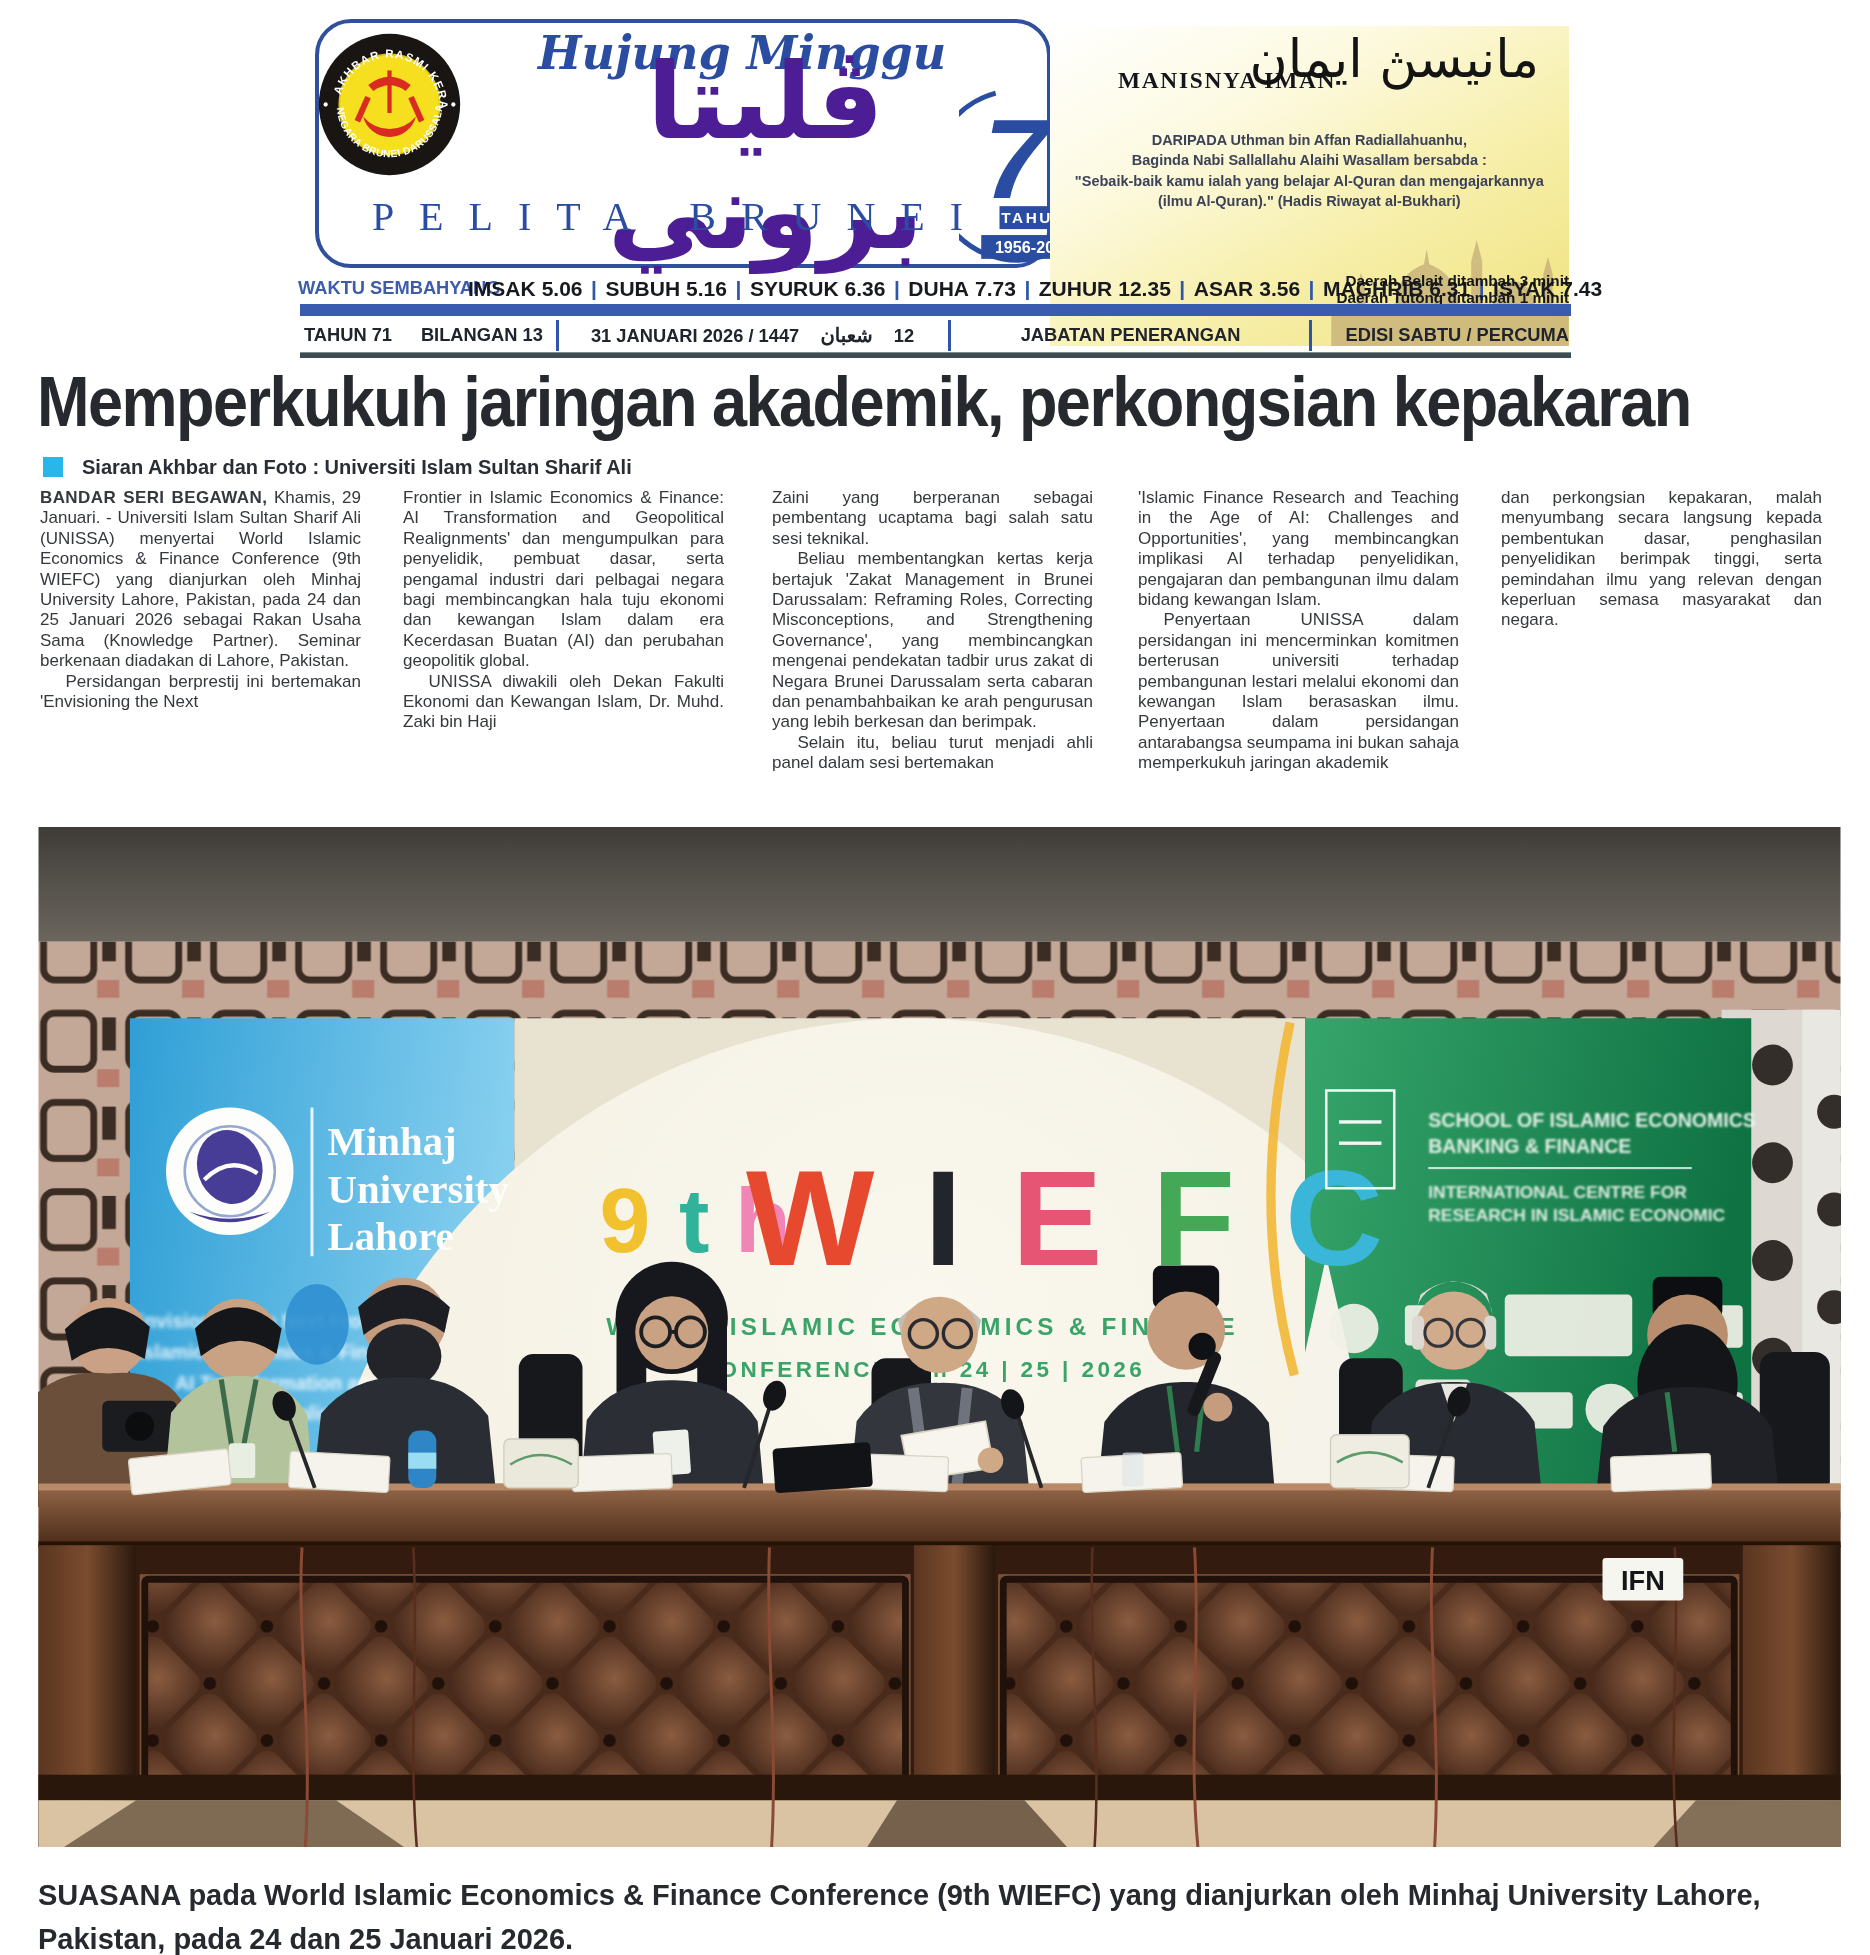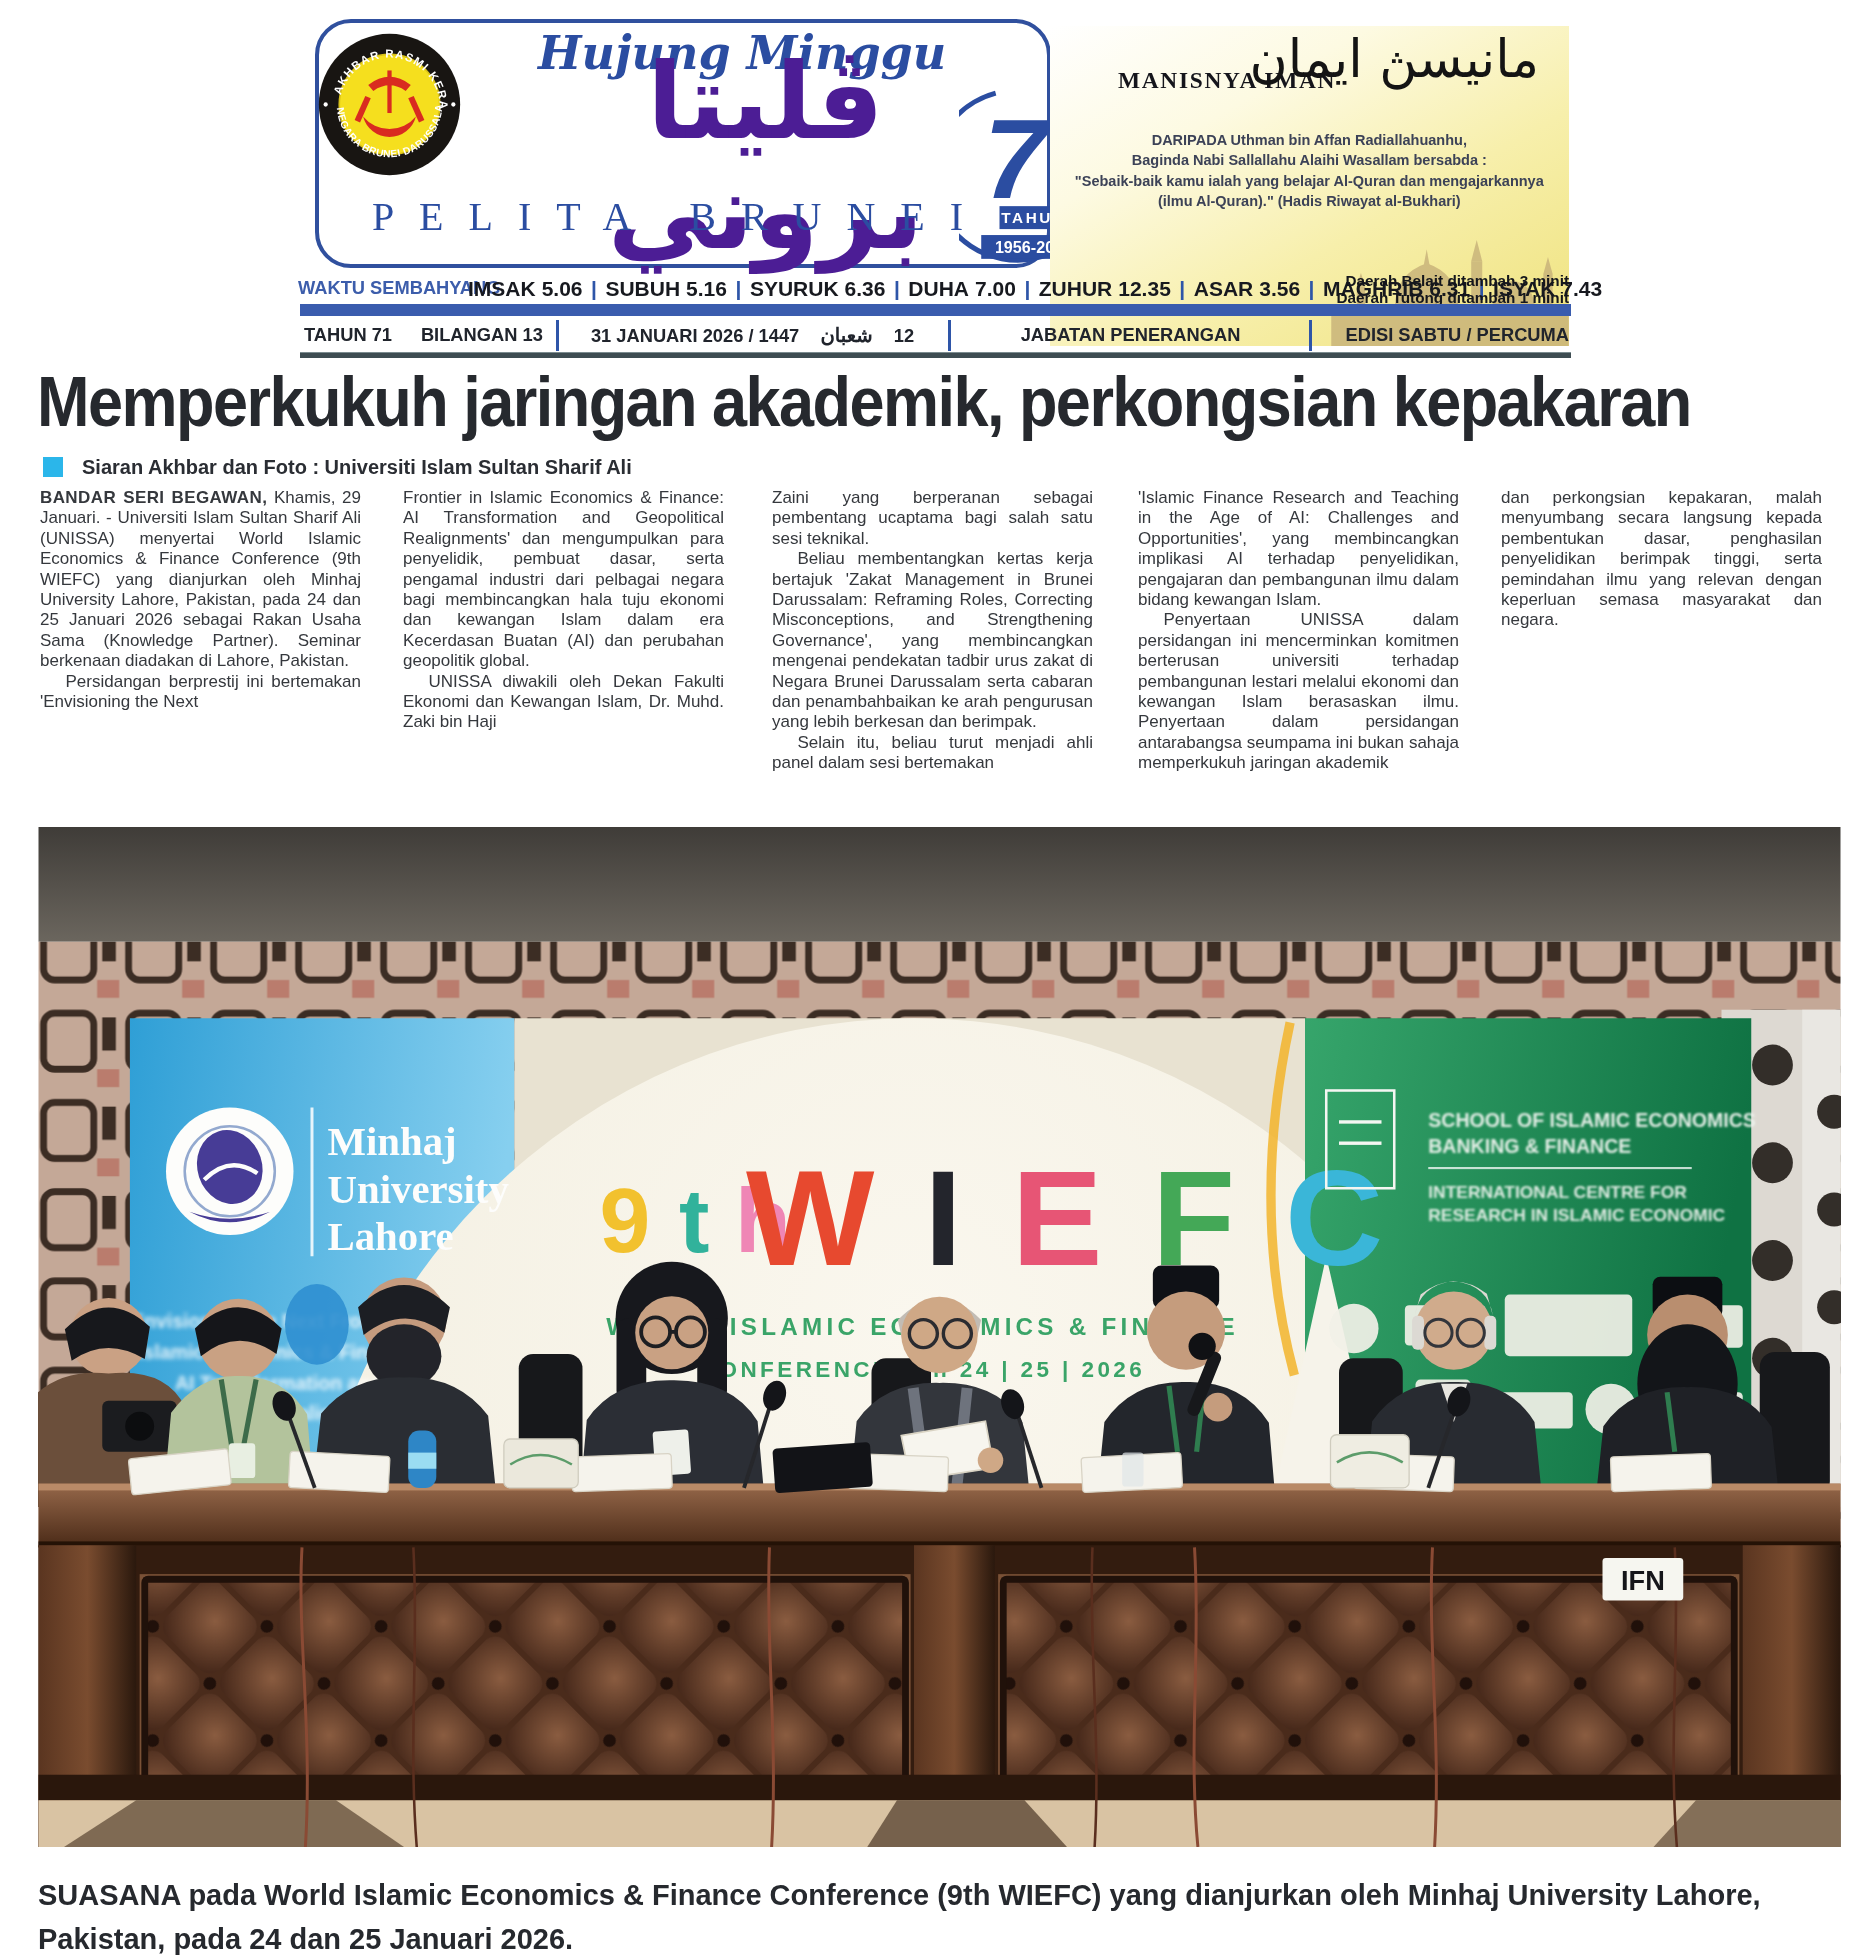--- a/index.html
+++ b/index.html
@@ -132,21 +132,21 @@
     <span>IMSAK</span>
       <span class="t">5.06</span>
     <span class="sep">|</span>
     <span>SUBUH</span>
       <span class="t">5.16</span>
     <span class="sep">|</span>
     <span>SYURUK</span>
       <span class="t">6.36</span>
     <span class="sep">|</span>
     <span>DUHA</span>
-      <span class="t">7.00</span>
+      <span class="t">7.73</span>
     <span class="sep">|</span>
     <span>ZUHUR</span>
       <span class="t">12.35</span>
     <span class="sep">|</span>
     <span>ASAR</span>
       <span class="t">3.56</span>
     <span class="sep">|</span>
     <span>MAGHRIB</span>
       <span class="t">6.31</span>
     <span class="sep">|</span>

